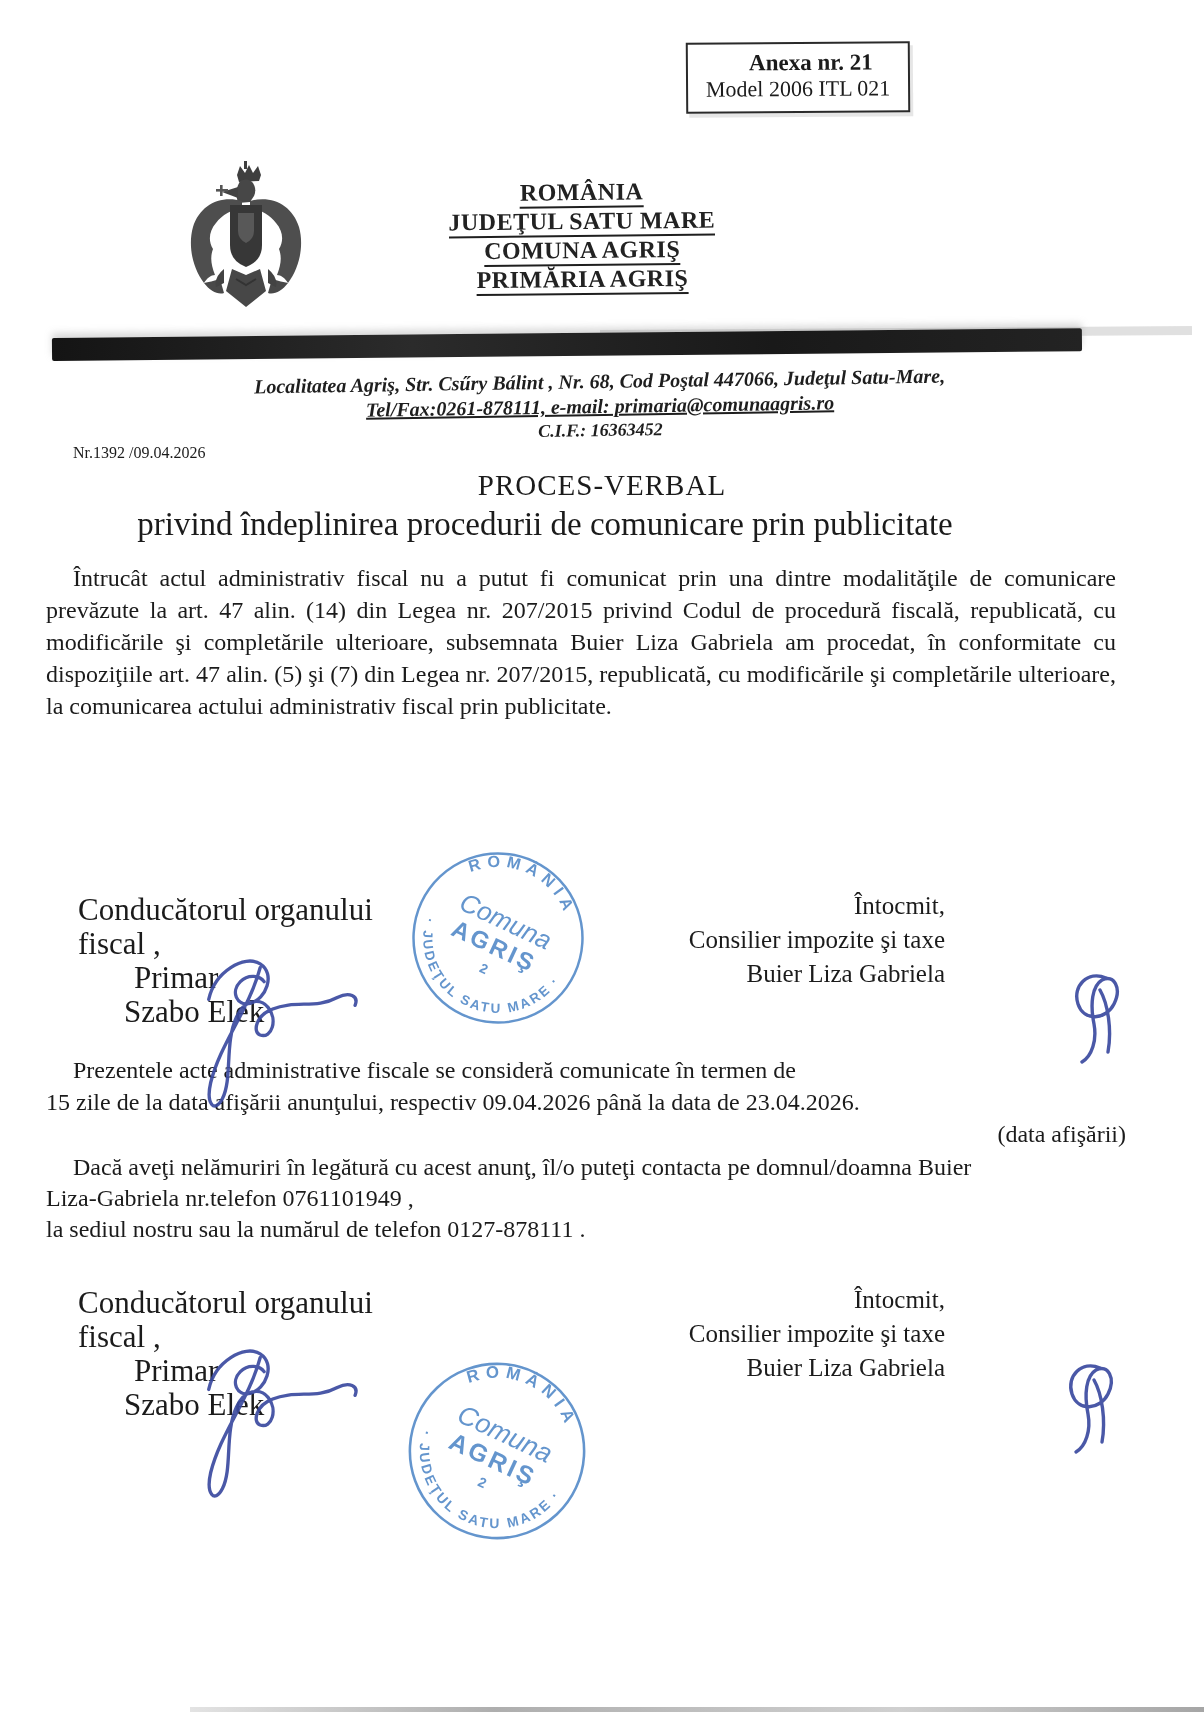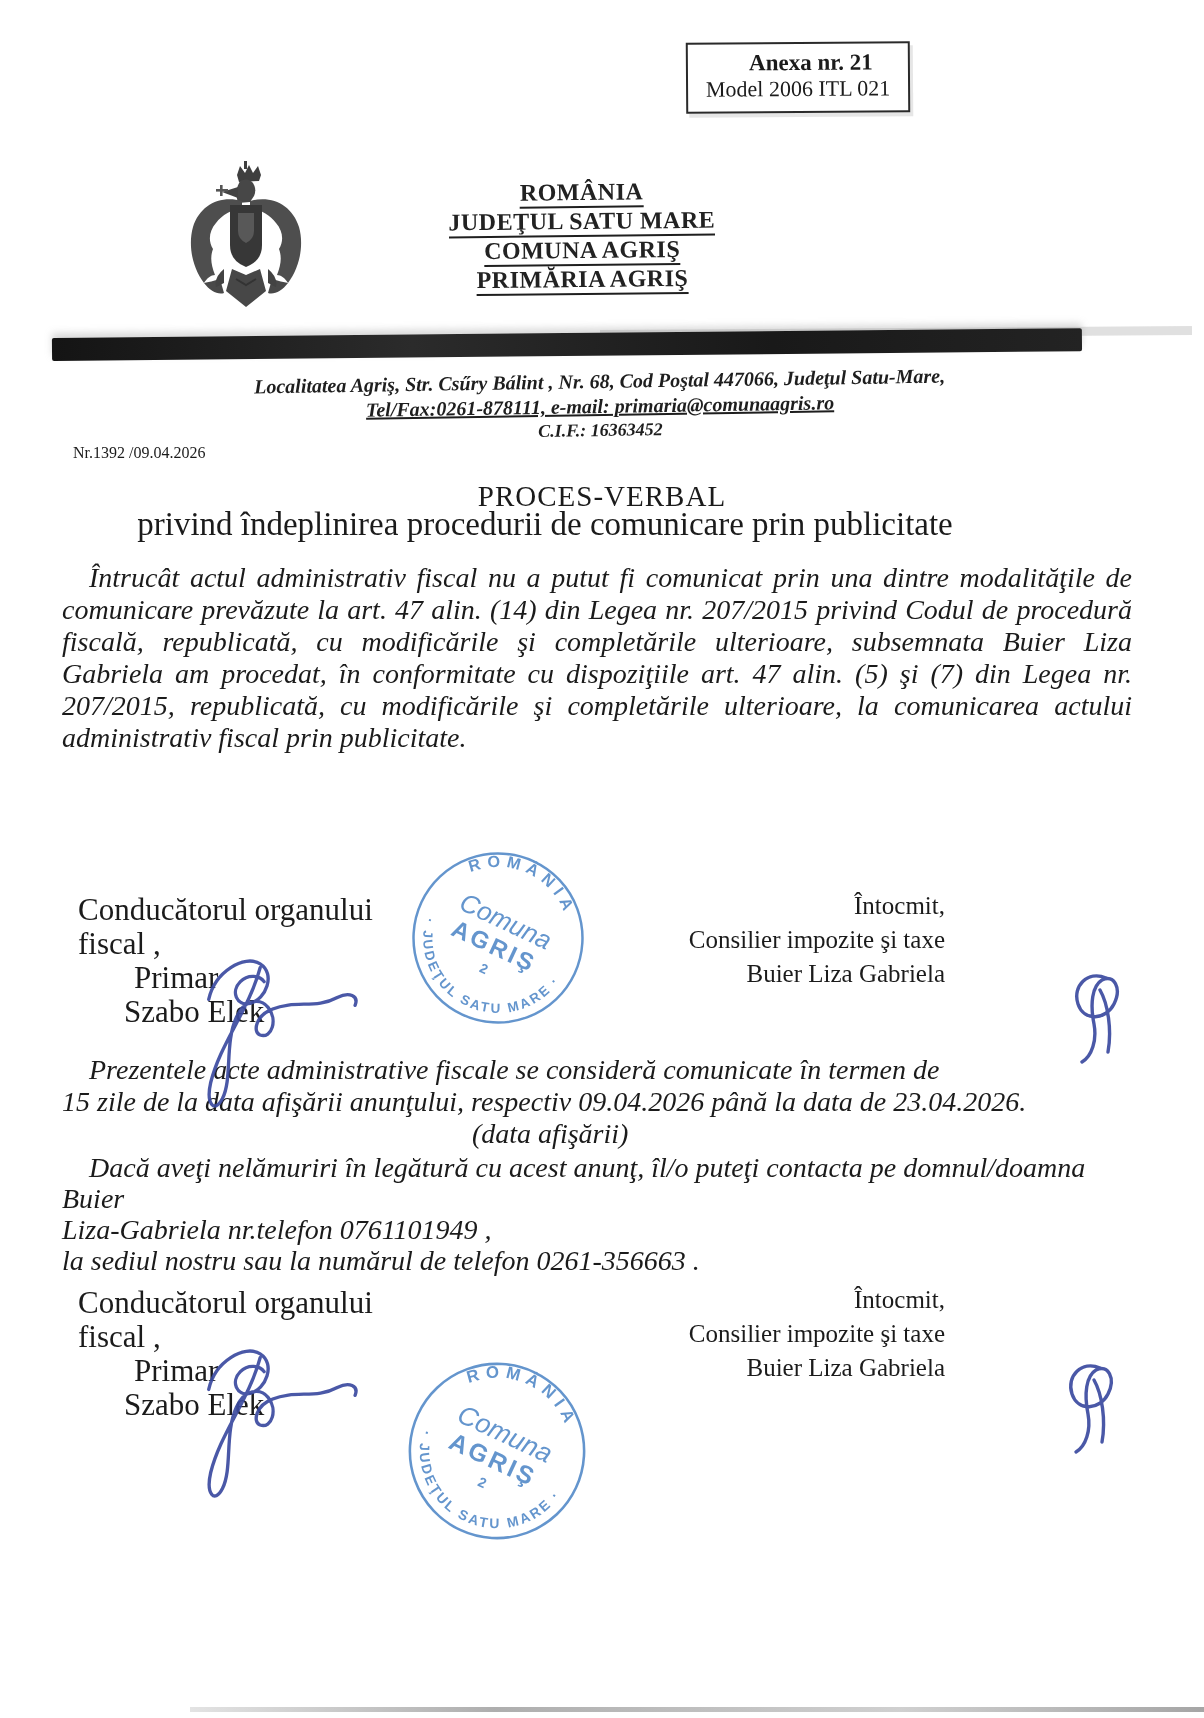--- a/index.html
+++ b/index.html
@@ -46,29 +46,29 @@
   
   .contact-block {
     position:absolute; left:150px; top:368px; width:900px; text-align:center;
     font-style:italic; font-weight:bold; transform:rotate(-0.9deg); color:#1e1e1e;
   }
   .contact-l1 { font-size:20px; line-height:26px; }
   .contact-l2 { font-size:20px; line-height:25px; text-decoration:underline; text-decoration-thickness:1.5px; }
   .contact-l3 { font-size:18px; line-height:23px; }
 
   .doc-number { position:absolute; left:73px; top:444px; font-size:16px; }
-  .doc-title  { position:absolute; left:0; top:469px; width:1204px; text-align:center; font-size:29px; letter-spacing:1px;margin-top:11px; }
+  .doc-title  { position:absolute; left:0; top:469px; width:1204px; text-align:center; font-size:29px; letter-spacing:1px; }
   .doc-subtitle { position:absolute; left:0; top:506px; width:1090px; text-align:center; font-size:33px; }
 
-  .body-para { position:absolute; left:62px; width:1070px; font-size:28px; line-height:32px; text-align:justify;font-style:italic; }
+  .body-para { position:absolute; left:46px; width:1070px; font-size:24px; line-height:32px; text-align:justify; }
   .indent { text-indent:27px; }
   .p1 { top:562px; }
   .p2 { top:764px; }
   .p3 { top:1054px; text-align:left; }
-  .p3 .p3-note { padding-left:410px; text-align:left; width:670px; }
+  .p3 .p3-note { padding-left:410px; text-align:right; width:670px; }
   .p4 { top:1152px; white-space:pre-line; text-align:left; text-indent:27px; line-height:31px; }
 
   
   .sig-left { position:absolute; left:78px; width:360px; font-size:31px; line-height:34px; }
   .sig-left .t { margin-left:56px; }
   .sig-left .n { margin-left:46px; }
   .sig-right { position:absolute; left:615px; width:330px; font-size:25px; line-height:34px; text-align:right; }
   .b1-left  { top:893px; }
   .b1-right { top:889px; }
   .b2-left  { top:1286px; }
@@ -167,21 +167,21 @@
   </div>
 
   <div class="body-para p3">
     <div class="indent">Prezentele acte administrative fiscale se consideră comunicate în termen de</div>
     <div>15 zile de la data afişării anunţului, respectiv 09.04.2026  până la data de 23.04.2026.</div>
     <div class="p3-note">(data afişării)</div>
   </div>
 
   <div class="body-para p4">Dacă aveţi nelămuriri în legătură cu acest anunţ, îl/o puteţi contacta pe domnul/doamna Buier
 Liza-Gabriela nr.telefon 0761101949 ,
-la sediul nostru sau la numărul de telefon 0261-356663 .</div>
+la sediul nostru sau la numărul de telefon 0127-878111 .</div>
 
   <div class="sig-left b2-left">
     <div class="r">Conducătorul  organului fiscal ,</div>
     <div class="t">Primar</div>
     <div class="n">Szabo Elek</div>
   </div>
   <div class="sig-right b2-right">
     <div class="r">Întocmit,</div>
     <div class="t">Consilier impozite şi taxe</div>
     <div class="n">Buier Liza Gabriela</div>

